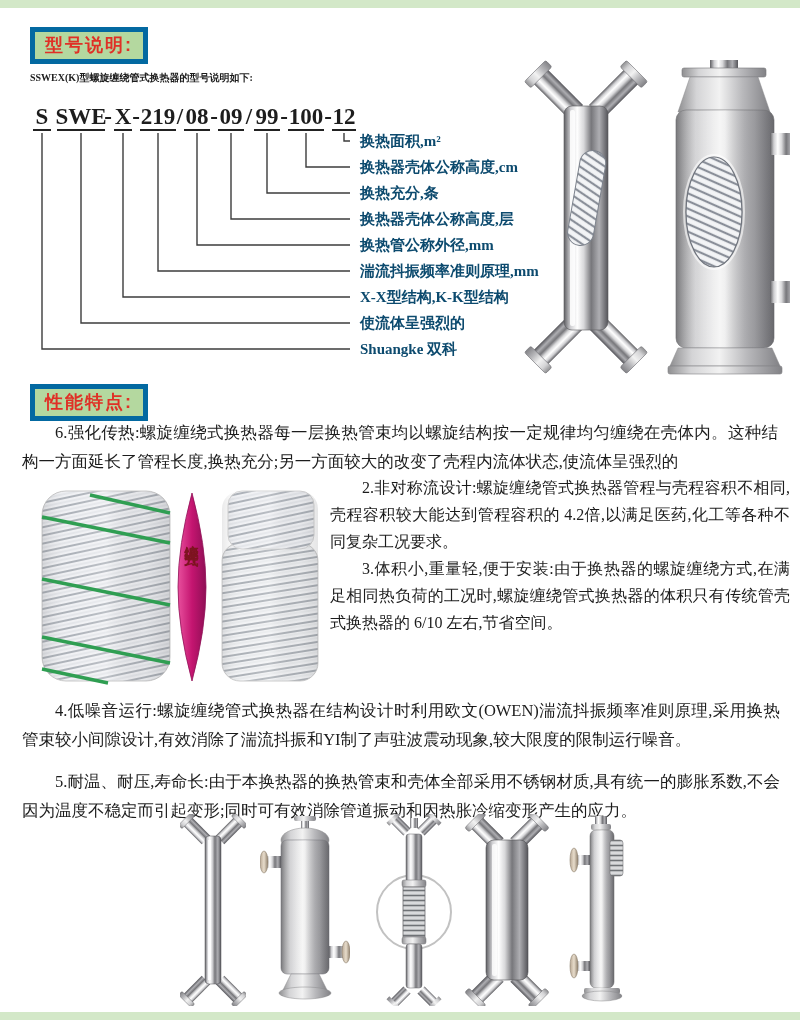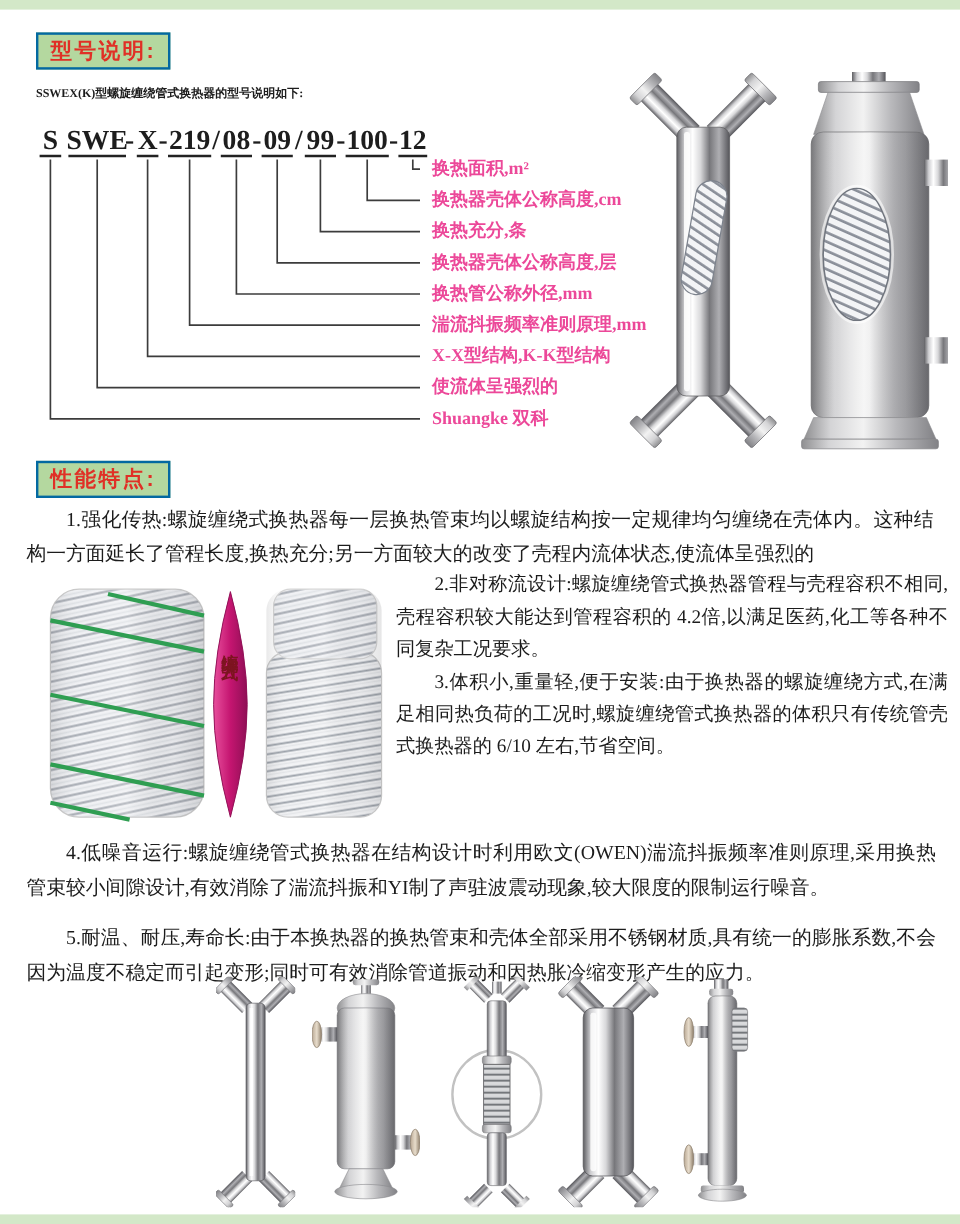--- a/index.html
+++ b/index.html
@@ -1,29 +1,29 @@
 <!DOCTYPE html>
 <html><head>
 <meta charset="utf-8">
 <style>
   html,body{margin:0;padding:0;background:#fff;}
   #page{position:relative;width:800px;height:1020px;background:#ffffff;overflow:hidden;
         font-family:"Liberation Serif","DejaVu Serif",serif;color:#1c1c1c;}
   .strip{position:absolute;left:0;width:800px;height:8px;background:#d3e8c8;}
   .strip-top{top:0;} .strip-bottom{bottom:0;}
-  .badge{position:absolute;background:#b4d89f;border:2px solid #0369a1;
+  .badge{position:absolute;background:#b4d89f;border:5px solid #0369a1;
          color:#e03026;font-family:"Liberation Sans","DejaVu Sans",sans-serif;
          font-weight:800;font-size:18px;line-height:22px;padding:2px 10px 3px;letter-spacing:2px;}
   .badge-model{left:30px;top:27px;}
   .badge-features{left:30px;top:384px;}
   .intro{position:absolute;left:30px;top:71px;font-size:10px;font-weight:700;white-space:nowrap;}
   .diagram{position:absolute;left:28px;top:100px;width:560px;height:268px;}
   .diagram > svg{position:absolute;left:0;top:0;}
   .code-seg,.code-sep{font-family:"Liberation Serif","DejaVu Serif",serif;font-weight:700;font-size:23px;fill:#1d1d1d;}
-  .callout{position:absolute;left:332px;white-space:nowrap;font-size:15px;font-weight:700;line-height:20px;color:#ec4899;}
+  .callout{position:absolute;left:332px;white-space:nowrap;font-size:15px;font-weight:700;line-height:20px;color:#0c4a6e;}
   .photos-top{position:absolute;left:510px;top:50px;width:280px;height:330px;}
   .para{position:absolute;text-align:justify;line-height:29px;font-size:16.5px;}
   .indent{text-indent:2em;}
   .para1{left:22px;top:418px;width:756px;}
   .rightcol{position:absolute;left:330px;top:474px;width:460px;line-height:27px;font-size:16px;text-align:justify;}
   .rightcol p{margin:0;}
   .rightcol p.indent{text-indent:2em;}
   .para4{left:22px;top:696px;width:758px;}
   .para5{left:22px;top:727px;width:758px;margin-top:40px;}
   .fig-spiral{position:absolute;left:30px;top:487px;width:292px;height:200px;}
@@ -204,21 +204,21 @@
         <ellipse cx="46" cy="160" rx="28" ry="55" fill="url(#cutcoil)" stroke="#70757e" stroke-width="1.2"></ellipse>
         <ellipse cx="46" cy="160" rx="30" ry="57" fill="none" stroke="#ffffff" stroke-width="2" opacity="0.6"></ellipse>
         <path d="M10,296 H104 L112,314 H2 Z" fill="url(#steel)" stroke="#8a8a8d" stroke-width="0.5"></path>
         <rect x="0" y="314" width="114" height="8" rx="2" fill="url(#steel)" stroke="#808083" stroke-width="0.6"></rect>
       </g>
     </svg>
   </div>
 
   <div class="badge badge-features">性能特点:</div>
 
-  <div class="para para1 indent">1.强化传热:螺旋缠绕式换热器每一层换热管束均以螺旋结构按一定规律均匀缠绕在壳体内。这种结构一方面延长了管程长度,换热充分;另一方面较大的改变了壳程内流体状态,使流体呈强烈的</div>
+  <div class="para para1 indent">6.强化传热:螺旋缠绕式换热器每一层换热管束均以螺旋结构按一定规律均匀缠绕在壳体内。这种结构一方面延长了管程长度,换热充分;另一方面较大的改变了壳程内流体状态,使流体呈强烈的</div>
 
   <div class="fig-spiral">
     <svg viewBox="0 0 292 200" width="292" height="200">
       <rect x="12" y="4" width="128" height="190" rx="24" fill="url(#coilA)" stroke="#c9c9c9"></rect>
       <rect x="12" y="4" width="128" height="190" rx="24" fill="url(#cylShade)" opacity="0.5"></rect>
       <g stroke="#2f9e52" stroke-width="3.5" fill="none">
         <path d="M60,8 L140,26"></path>
         <path d="M12,30 L140,56"></path>
         <path d="M12,92 L140,118"></path>
         <path d="M12,150 L140,176"></path>

